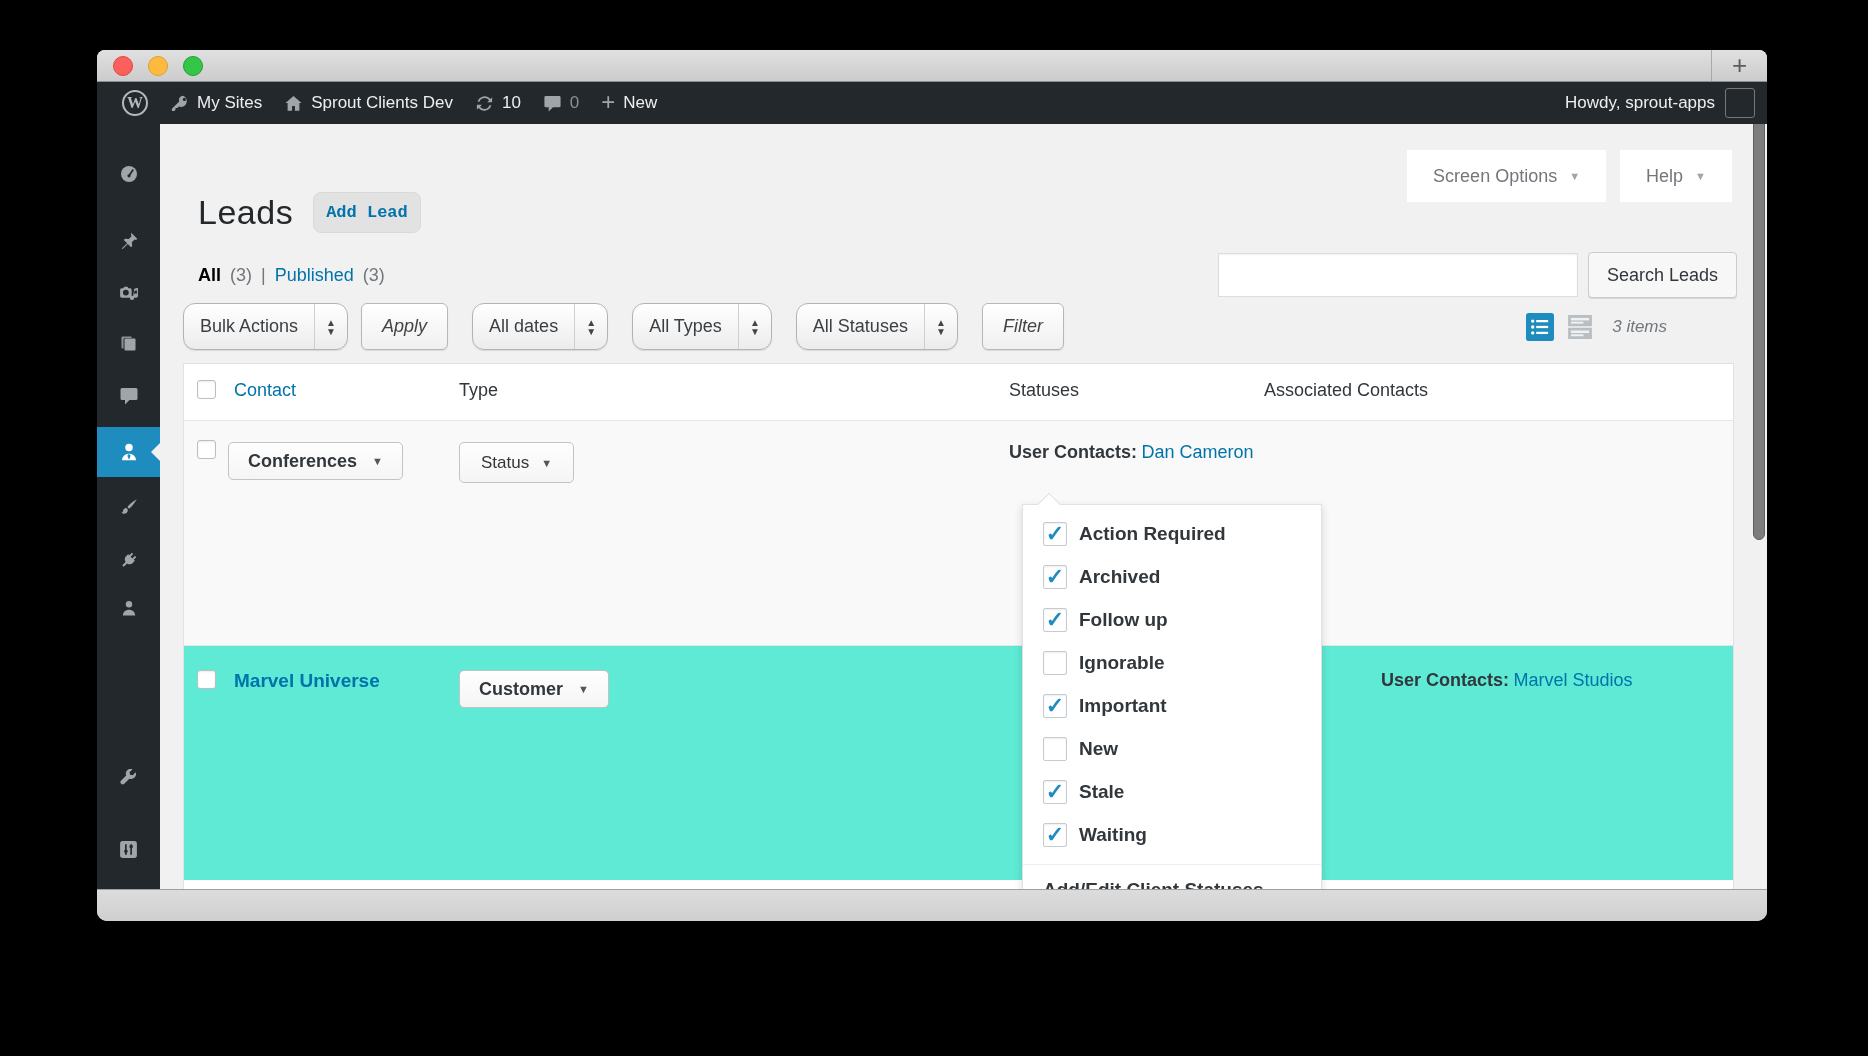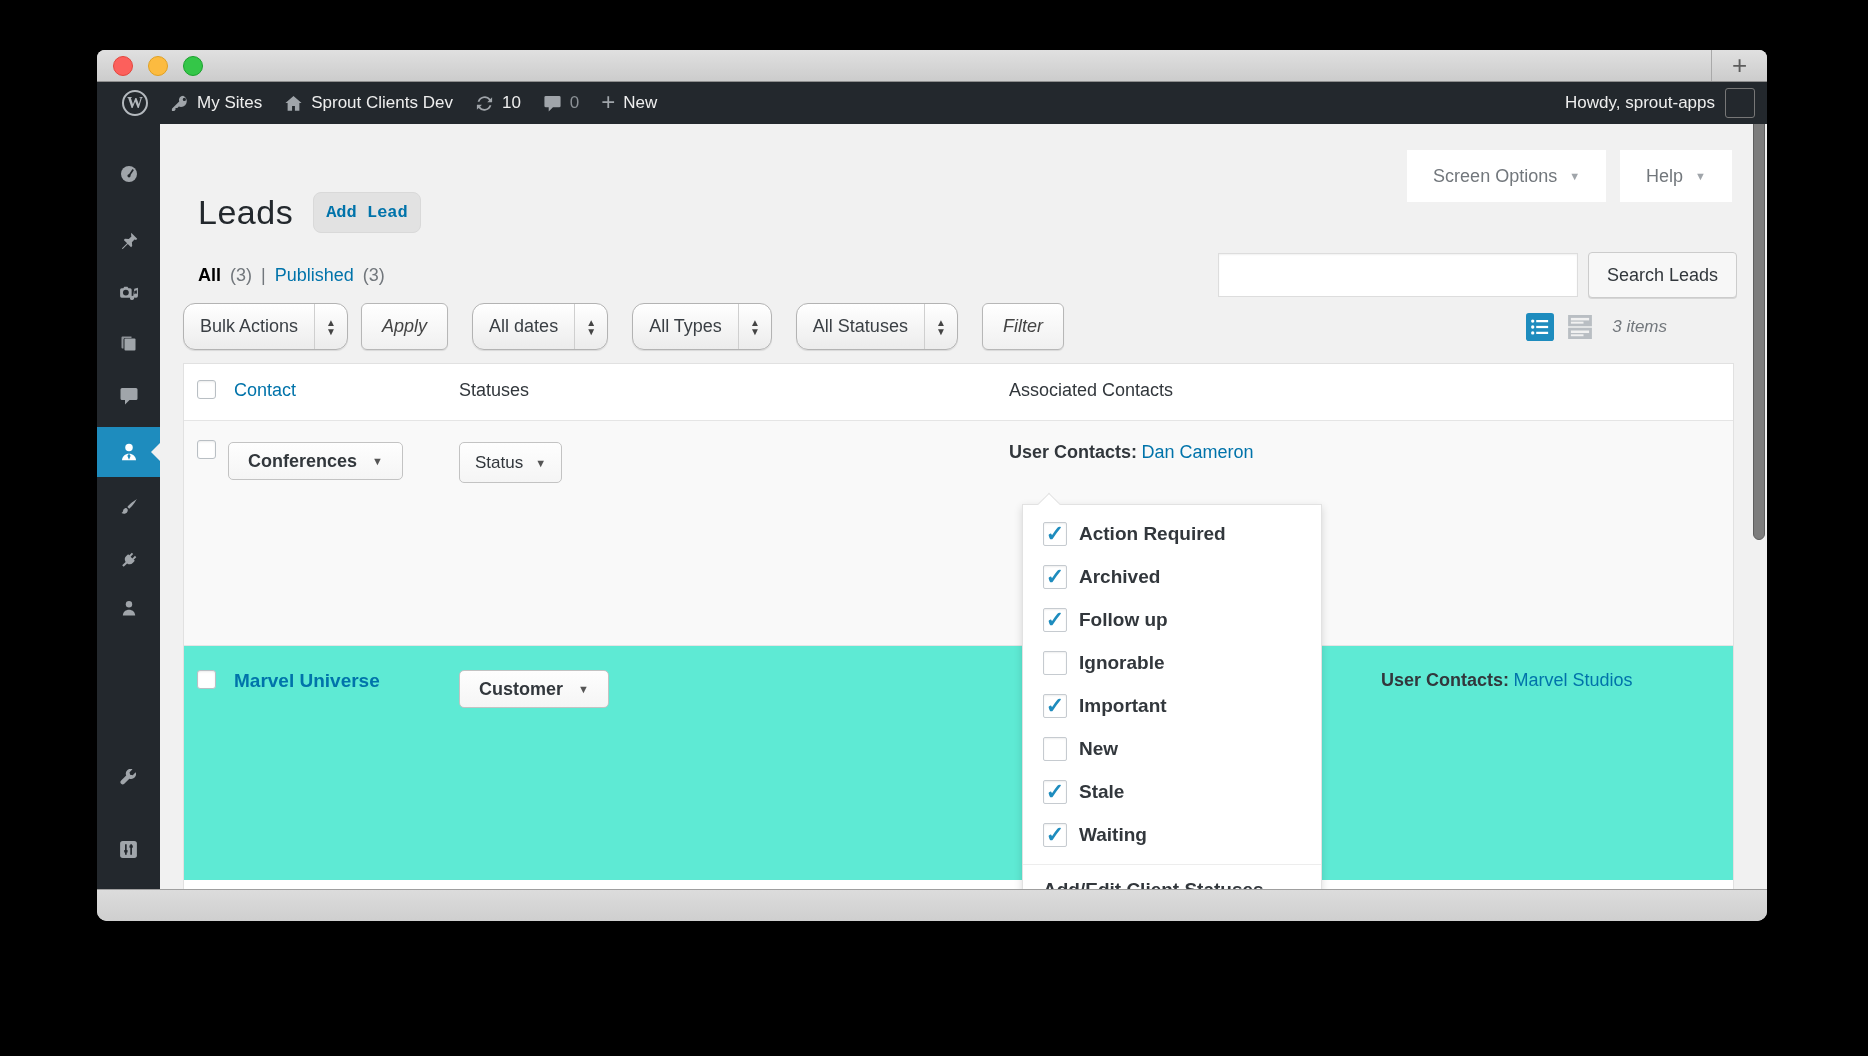--- a/index.html
+++ b/index.html
@@ -106,21 +106,21 @@
   .row2 { background:#5eead4; border-top:1px solid #e5e5e5; height:235px; }
   .row2 .cell { padding-top:24px; }
   .row2 .assoc-cell { padding-left:117px; }
   .wp-checkbox { width:19px; height:19px; background:#fff; border:1px solid #b9bfc4; border-radius:3px;
     display:inline-block; box-shadow:inset 0 1px 2px rgba(0,0,0,0.08); cursor:pointer; }
   .contact-link { font-size:19px; font-weight:bold; }
   .col-header { color:#32373c; font-size:18px; }
   .type-btn { height:38px; padding:8px 19px; background:linear-gradient(#fefefe,#f5f5f5);
     border:1px solid #c3c3c3; border-radius:5px; font-size:18px; font-weight:600; color:#32373c;
     display:inline-flex; align-items:center; gap:15px; cursor:pointer; }
-  .status-btn { height:41px; padding:0 15px; font-size:17px; font-weight:400; gap:12px; }
+  .status-btn { height:41px; padding:0 21px; font-size:17px; font-weight:400; gap:12px; }
   .btn-caret { font-size:11px; color:#555; }
   .assoc-label { font-weight:bold; font-size:18px; color:#32373c; }
   .assoc-text { font-size:18px; }
 
   
   .status-popup { position:absolute; left:862px; top:380px; width:300px; height:440px; z-index:3;
     background:#fff; border:1px solid #e2e2e2; box-shadow:0 3px 8px rgba(0,0,0,0.15); }
   .popup-caret { position:absolute; top:-9px; left:18px; width:16px; height:16px; background:#fff;
     border-left:1px solid #e2e2e2; border-top:1px solid #e2e2e2; transform:rotate(45deg); }
   .popup-list { padding-top:7px; }
@@ -351,20 +351,21 @@
               </g>
             </svg>
           <span class="items-count">3 items</span>
         </div>
       </div>
 
       <div class="list-table">
         <div class="tr head">
           <div class="cell cb"><span class="wp-checkbox"></span></div>
           <div class="cell contact-cell"><span class="link">Contact</span></div>
+          <div class="cell col-header">Type</div>
           <div class="cell col-header">Statuses</div>
           <div class="cell col-header">Associated Contacts</div>
         </div>
 
         <div class="tr row1">
           <div class="cell cb"><span class="wp-checkbox"></span></div>
           <div class="cell">
             <button class="type-btn">
               <span>Conferences</span>
               <span class="btn-caret">▼</span>

